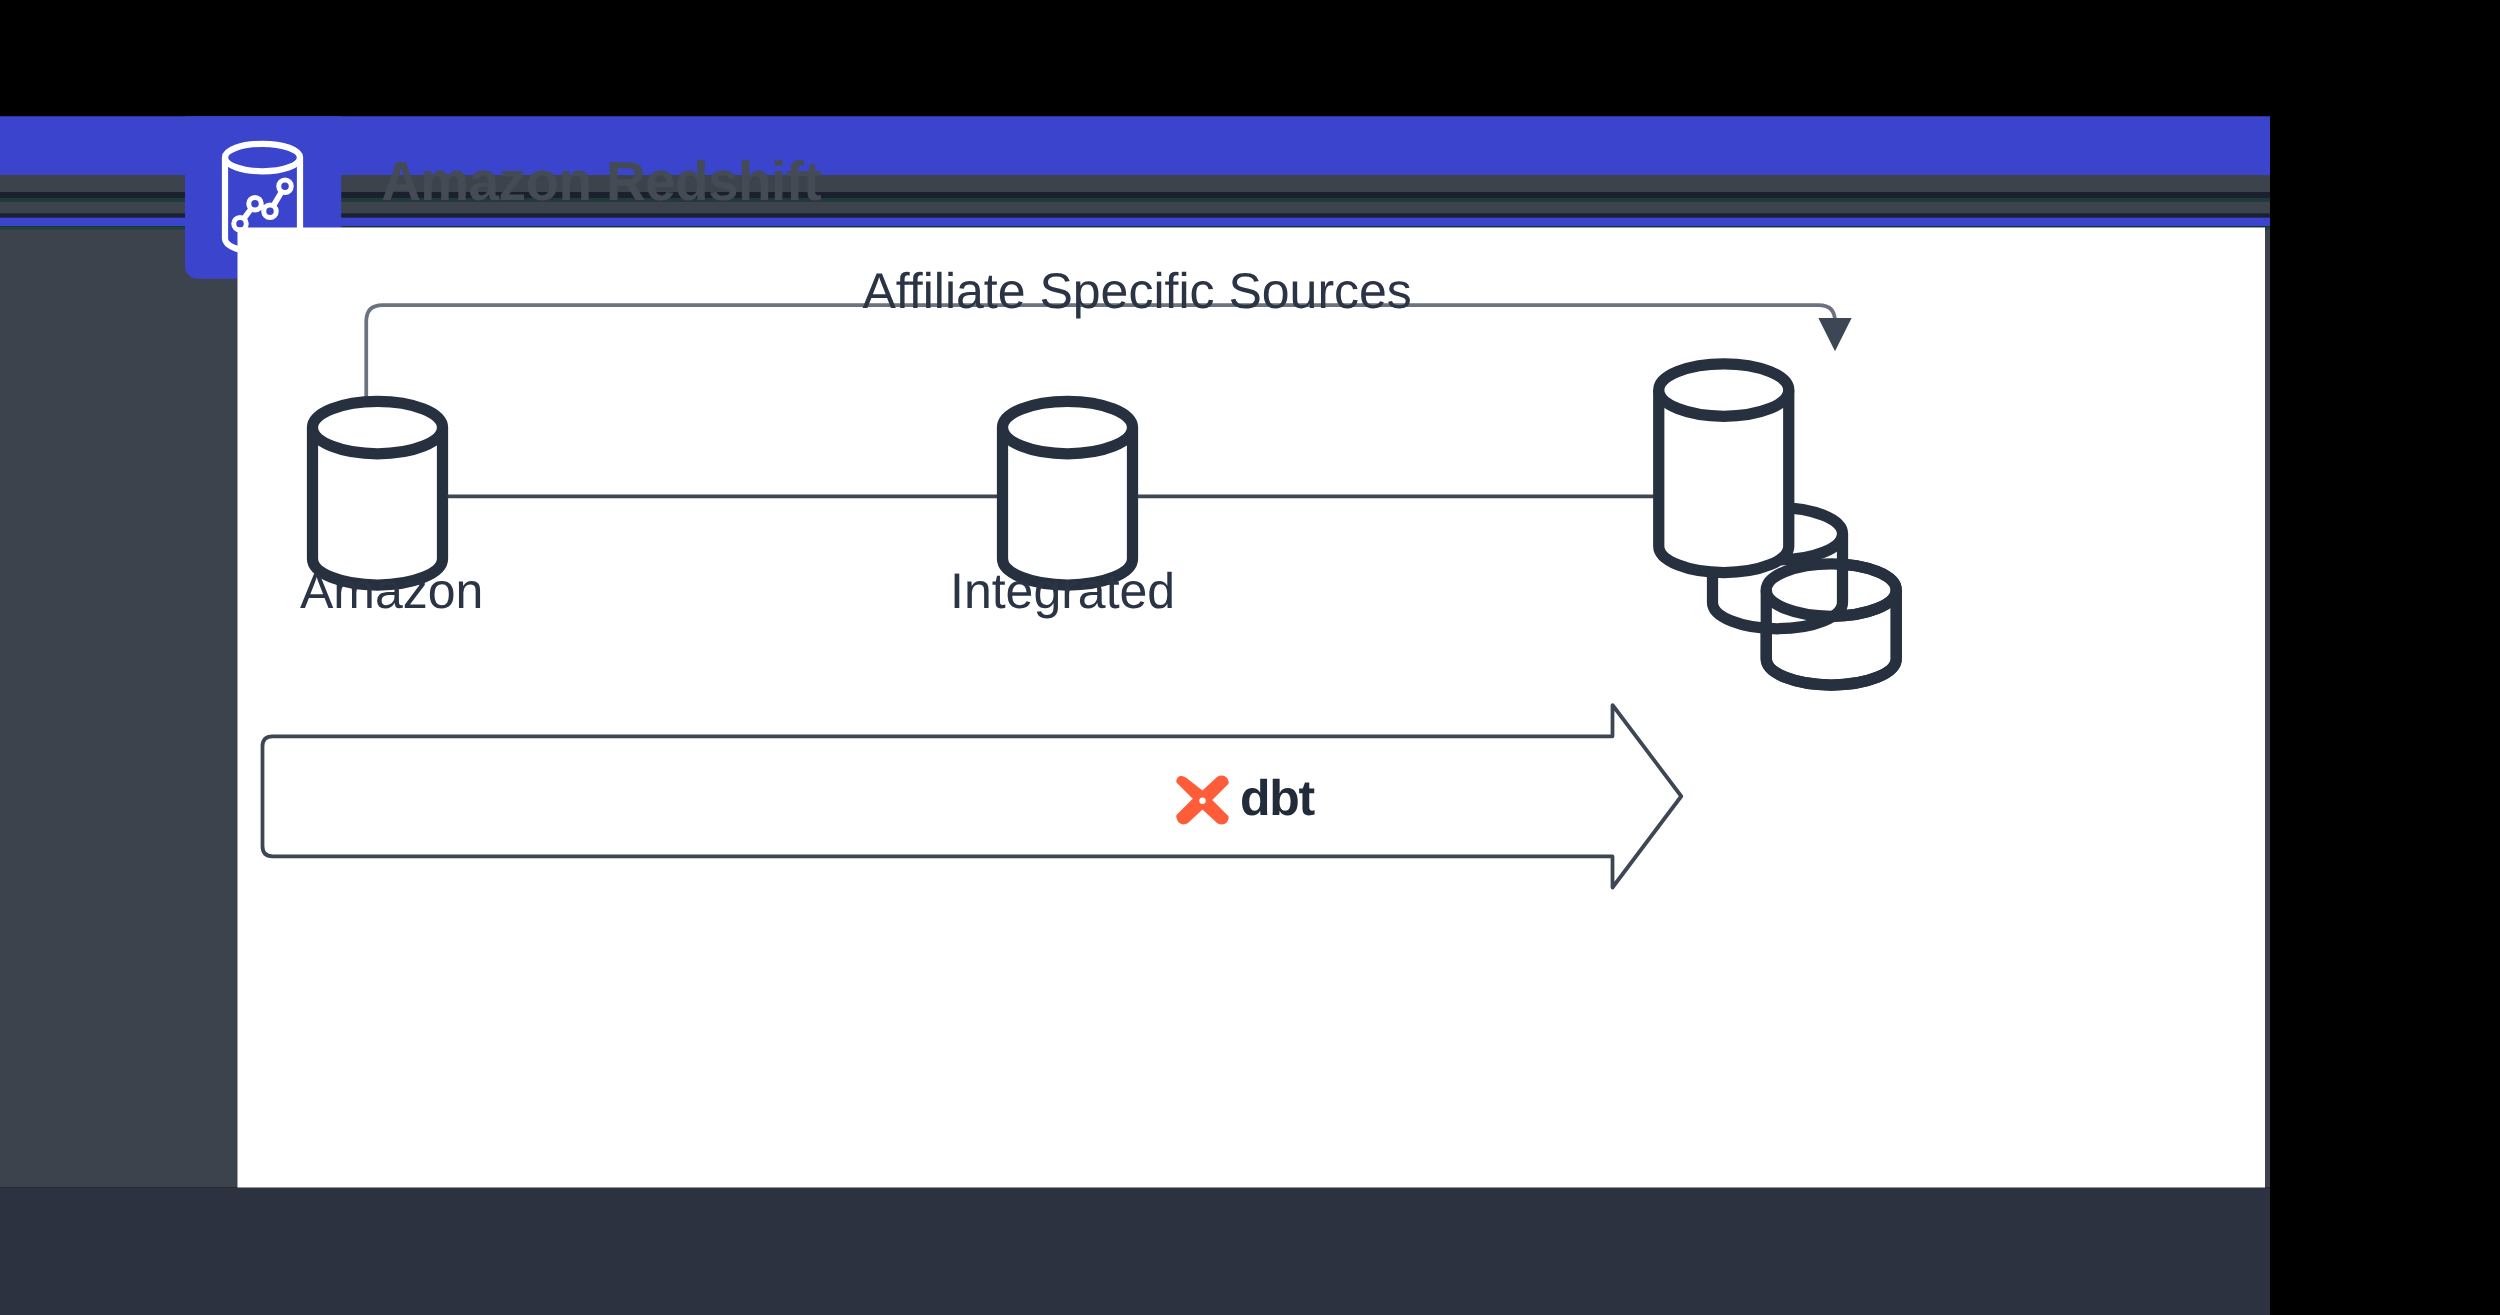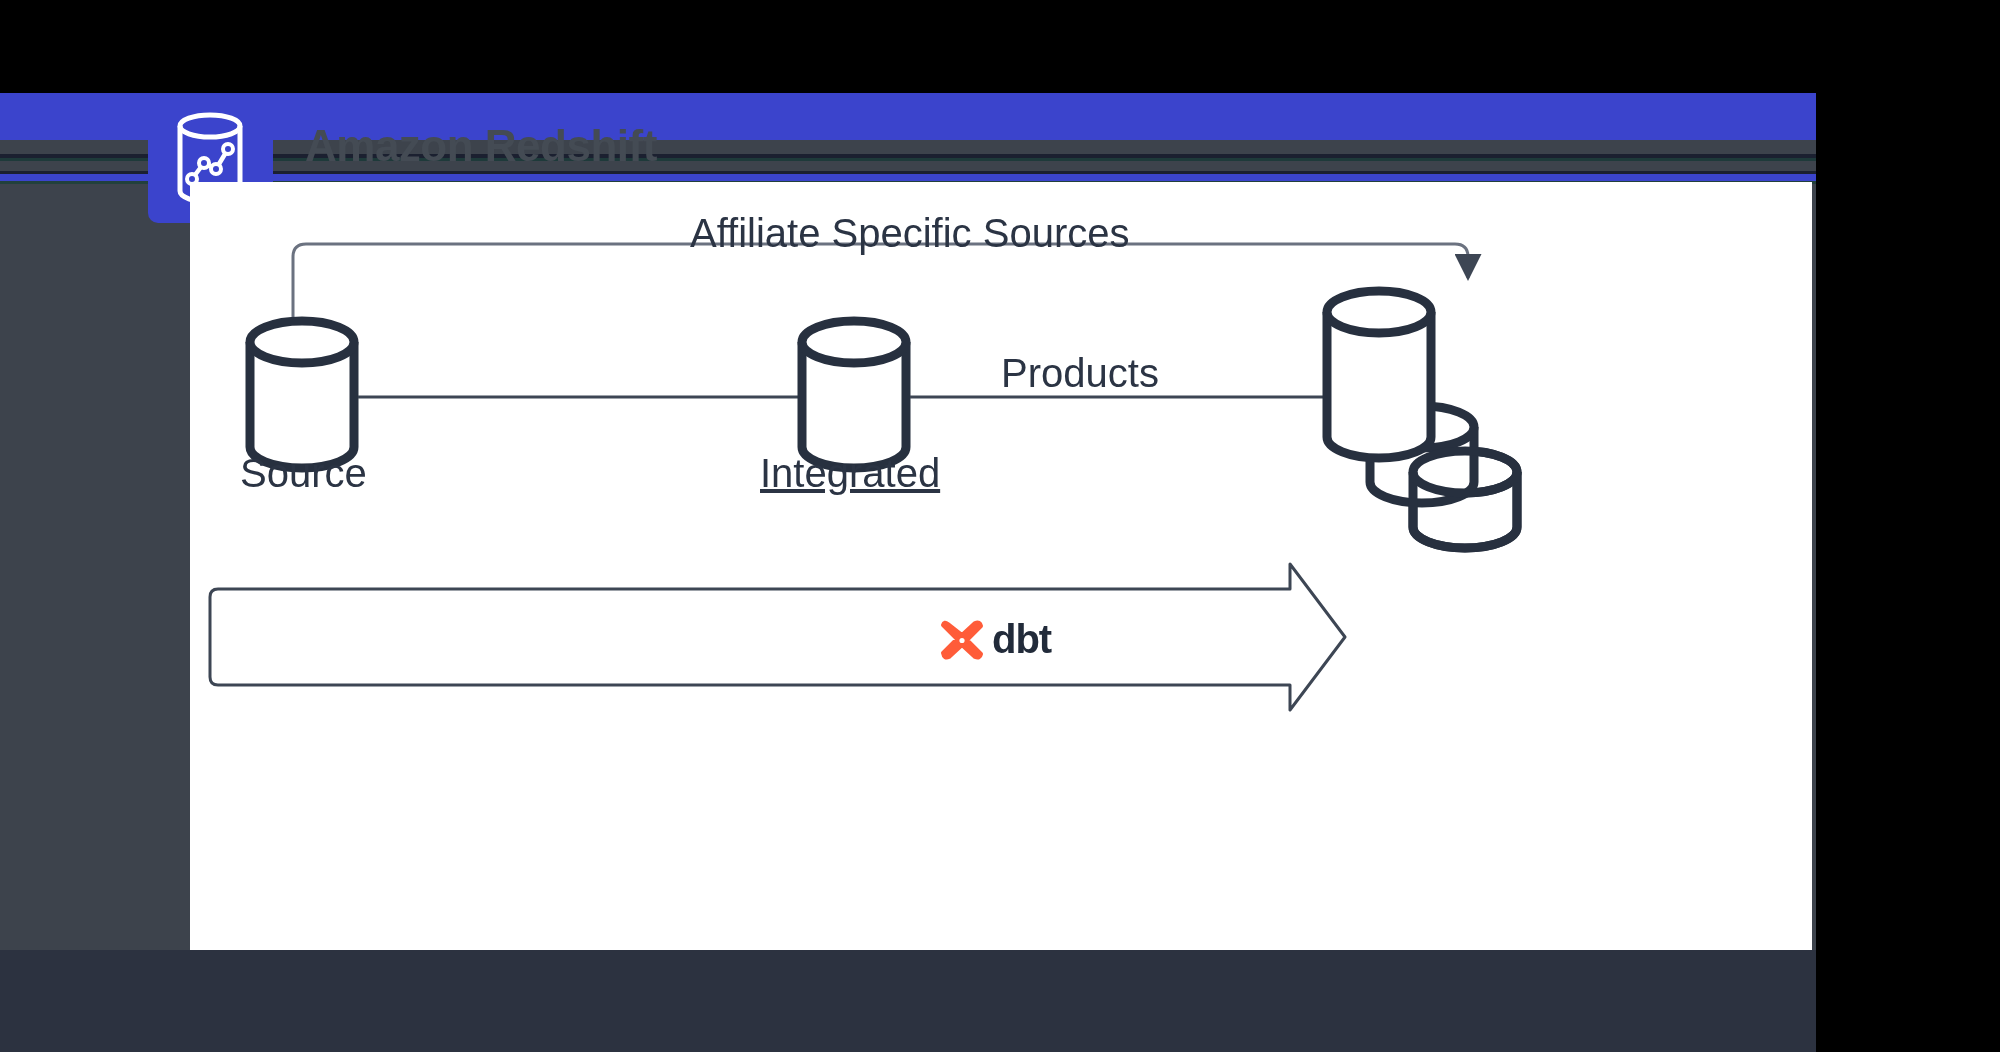--- a/index.html
+++ b/index.html
@@ -84,21 +84,21 @@
   }
   .dlabel {
     position: absolute;
     color: #2B3444;
     font-size: 40px;
     white-space: nowrap;
     line-height: 1.08;
   }
   #label-affiliate-sources { left: 500px; top: 30px; }
   #label-sources          { left: 50px;  top: 270px; }
-  #label-integrated       { left: 570px; top: 270px; text-decoration: underline; }
+  #label-integrated       { left: 570px; top: 270px; }
   #label-source-data      { left: 760px; top: 170px; text-align: center; width: 260px; }
   #label-affiliate-db     { left: 1060px; top: 322px; }
 
   
   #dbt-logo {
     position: absolute;
     left: 750px;
     top: 437px;
     display: flex;
     gap: 8px;
@@ -179,24 +179,23 @@
         <ellipse cx="1189" cy="130" rx="52" ry="21" fill="#ffffff" stroke="#27303F" stroke-width="9"></ellipse>
 
         <path d="M1223 290 V345 a52 21 0 0 0 104 0 V290" fill="none" stroke="#27303F" stroke-width="9" stroke-linejoin="round"></path>
         <ellipse cx="1275" cy="290" rx="52" ry="21" fill="none" stroke="#27303F" stroke-width="9"></ellipse>
       </g>
 
       <path d="M28 407 L1100 407 L1100 382 L1155 455 L1100 528 L1100 503 L28 503 Q20 503 20 495 L20 415 Q20 407 28 407 Z" fill="#ffffff" stroke="#3D4654" stroke-width="3" stroke-linejoin="round"></path>
     </svg>
 
     <div class="dlabel" id="label-affiliate-sources">Affiliate Specific Sources</div>
-    <div class="dlabel" id="label-sources">Source</div>
+    <div class="dlabel" id="label-sources">Amazon</div>
     <div class="dlabel" id="label-integrated">Integrated</div>
     <div class="dlabel" id="label-source-data">
-      <div>Products</div>
     </div>
 
     <div id="dbt-logo">
       <svg id="dbt-mark" viewBox="0 0 44 44">
         <path d="M8 5 Q4 2 3 6 L17 20 L3 34 Q4 40 9 38 L22 26 L35 38 Q40 40 41 35 L27 21 L41 7 Q40 2 35 4 L22 16 Z" fill="#FF5C39" stroke="#FF5C39" stroke-width="4" stroke-linejoin="round"></path>
         <circle cx="22" cy="21.5" r="2.6" fill="#ffffff"></circle>
       </svg>
       <span id="dbt-word">dbt</span>
     </div>
 

